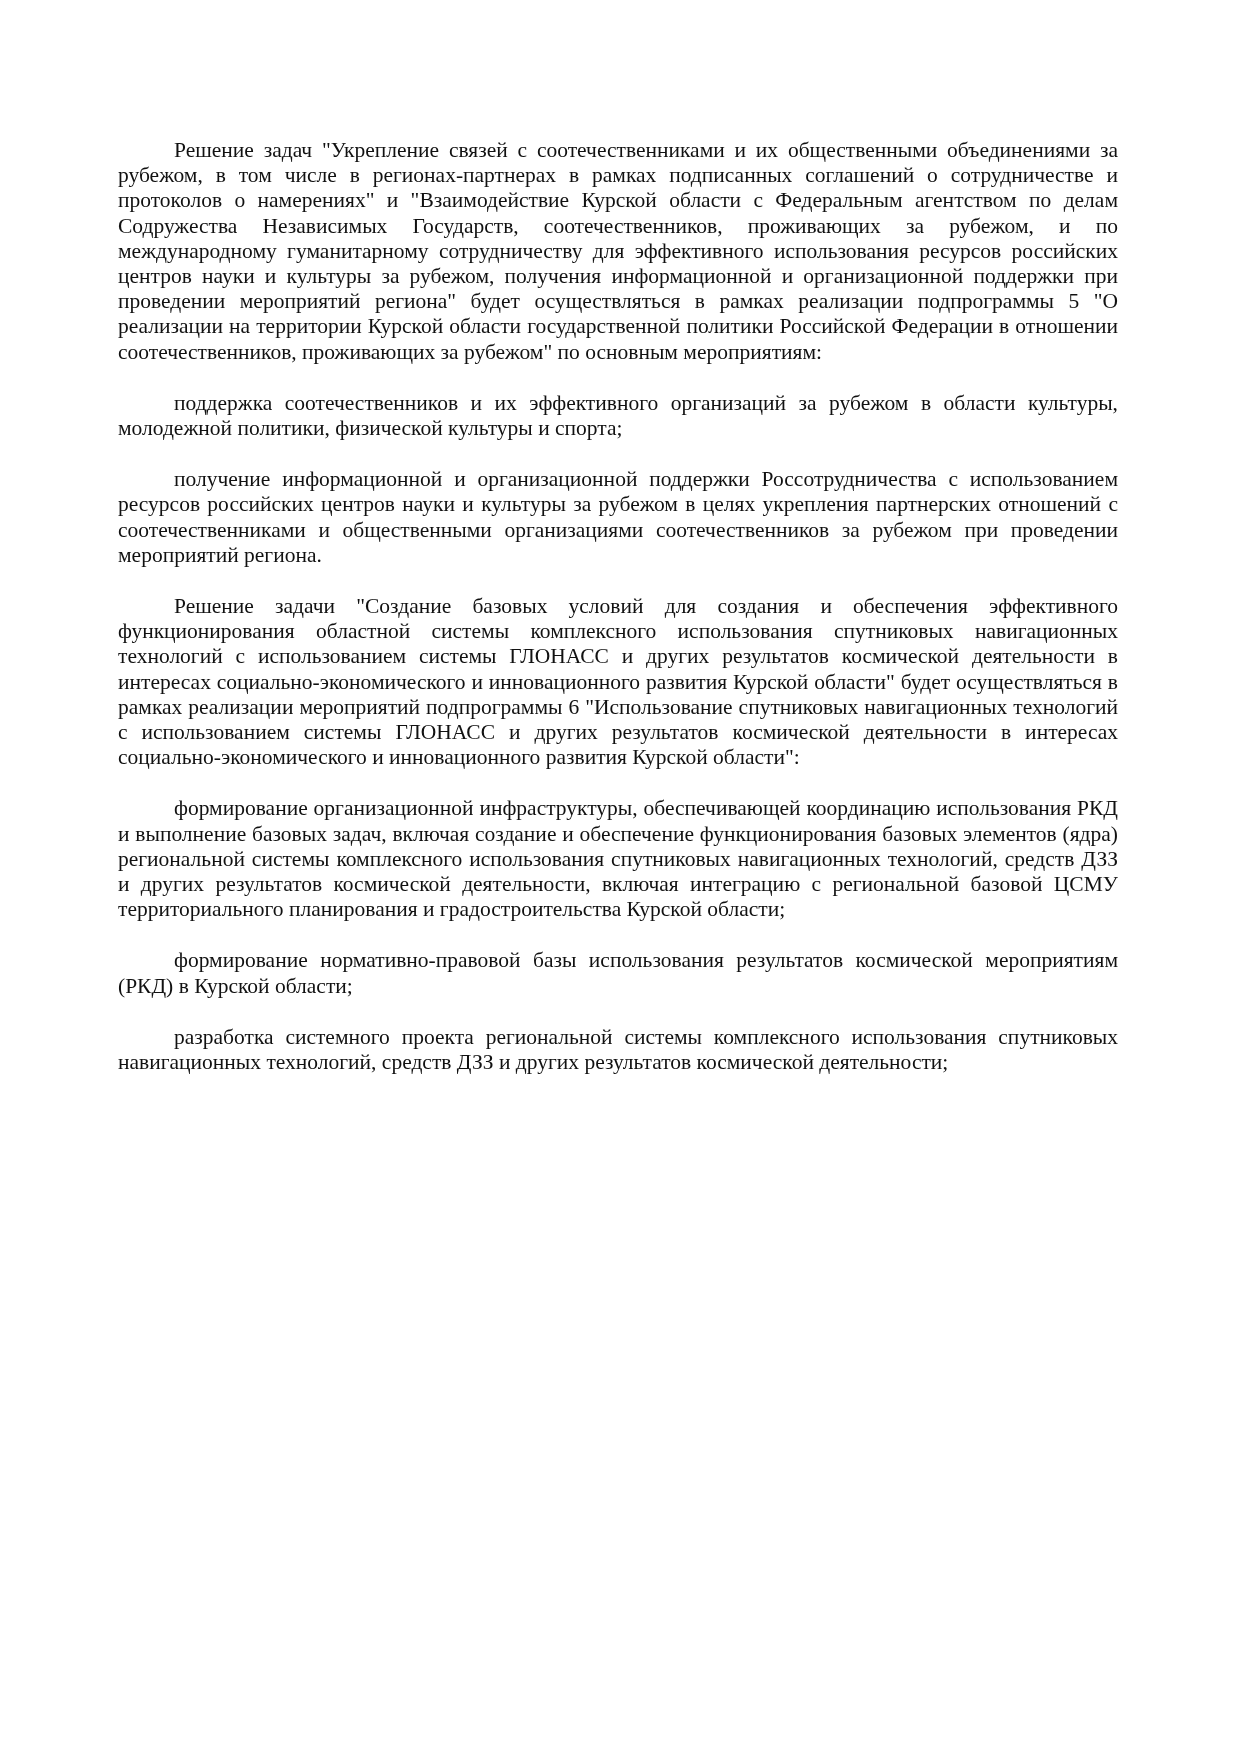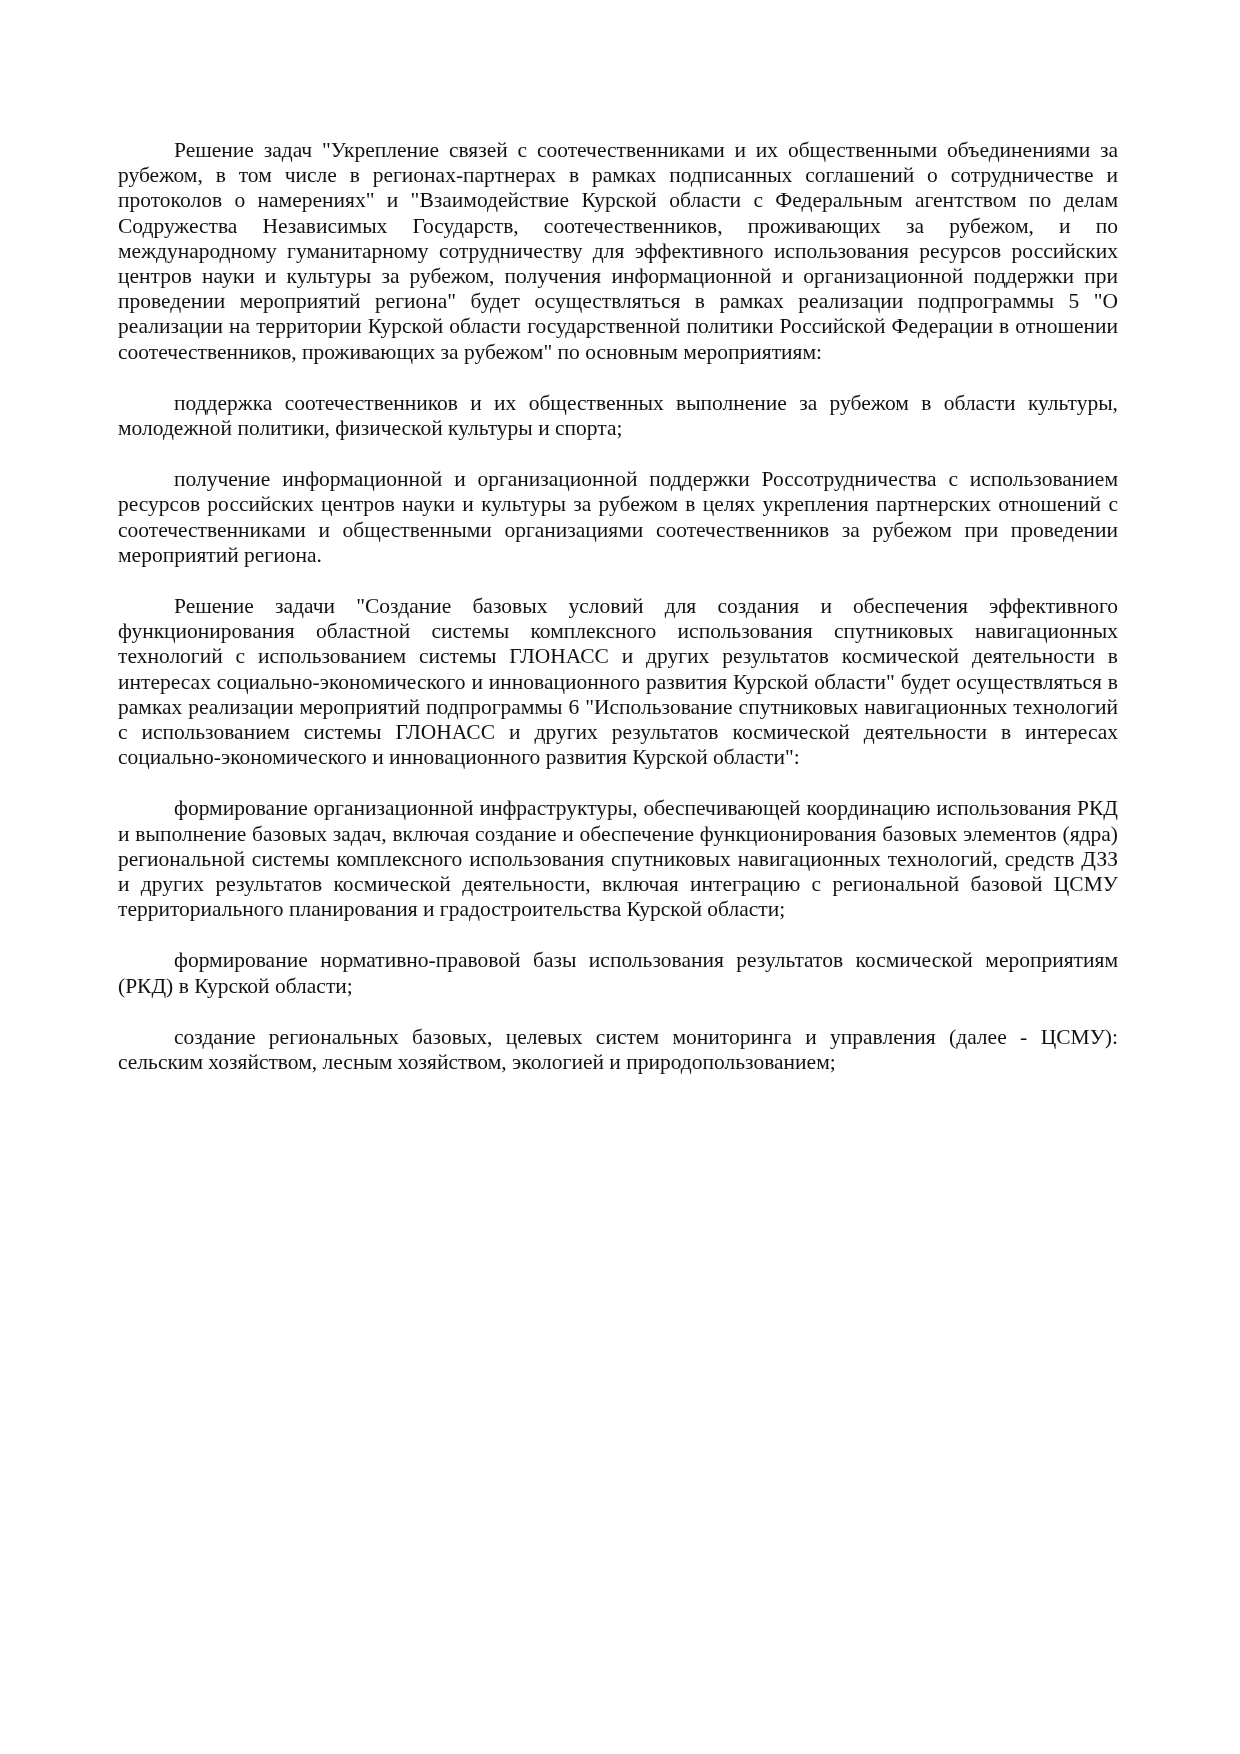--- a/index.html
+++ b/index.html
@@ -19,19 +19,19 @@
     text-align: justify;
     text-indent: 56px;
     hyphens: none;
   }
 </style>
 </head>
 <body>
 
 <div class="page">
   <p class="para">Решение задач "Укрепление связей с соотечественниками и их общественными объединениями за рубежом, в том числе в регионах-партнерах в рамках подписанных соглашений о сотрудничестве и протоколов о намерениях" и "Взаимодействие Курской области с Федеральным агентством по делам Содружества Независимых Государств, соотечественников, проживающих за рубежом, и по международному гуманитарному сотрудничеству для эффективного использования ресурсов российских центров науки и культуры за рубежом, получения информационной и организационной поддержки при проведении мероприятий региона" будет осуществляться в рамках реализации подпрограммы 5 "О реализации на территории Курской области государственной политики Российской Федерации в отношении соотечественников, проживающих за рубежом" по основным мероприятиям:</p>
-  <p class="para">поддержка соотечественников и их общественных выполнение за рубежом в области культуры, молодежной политики, физической культуры и спорта;</p>
+  <p class="para">поддержка соотечественников и их эффективного организаций за рубежом в области культуры, молодежной политики, физической культуры и спорта;</p>
   <p class="para">получение информационной и организационной поддержки Россотрудничества с использованием ресурсов российских центров науки и культуры за рубежом в целях укрепления партнерских отношений с соотечественниками и общественными организациями соотечественников за рубежом при проведении мероприятий региона.</p>
   <p class="para">Решение задачи "Создание базовых условий для создания и обеспечения эффективного функционирования областной системы комплексного использования спутниковых навигационных технологий с использованием системы ГЛОНАСС и других результатов космической деятельности в интересах социально-экономического и инновационного развития Курской области" будет осуществляться в рамках реализации мероприятий подпрограммы 6 "Использование спутниковых навигационных технологий с использованием системы ГЛОНАСС и других результатов космической деятельности в интересах социально-экономического и инновационного развития Курской области":</p>
   <p class="para">формирование организационной инфраструктуры, обеспечивающей координацию использования РКД и выполнение базовых задач, включая создание и обеспечение функционирования базовых элементов (ядра) региональной системы комплексного использования спутниковых навигационных технологий, средств ДЗЗ и других результатов космической деятельности, включая интеграцию с региональной базовой ЦСМУ территориального планирования и градостроительства Курской области;</p>
   <p class="para">формирование нормативно-правовой базы использования результатов космической мероприятиям (РКД) в Курской области;</p>
-  <p class="para">создание региональных базовых, целевых систем мониторинга и управления (далее - ЦСМУ): сельским хозяйством, лесным хозяйством, экологией и природопользованием;</p>
+  <p class="para">разработка системного проекта региональной системы комплексного использования спутниковых навигационных технологий, средств ДЗЗ и других результатов космической деятельности;</p>
 </div>
 
 </body></html>

